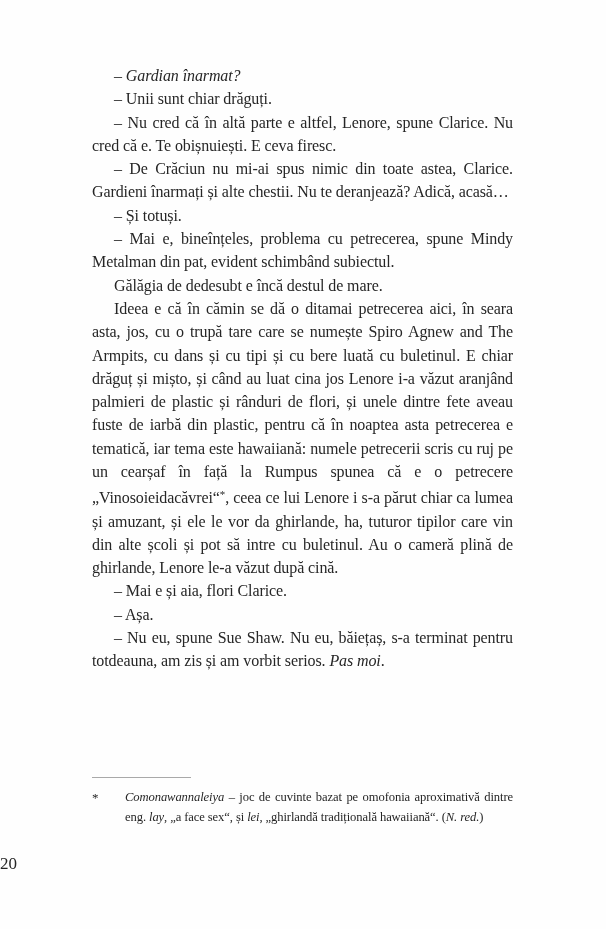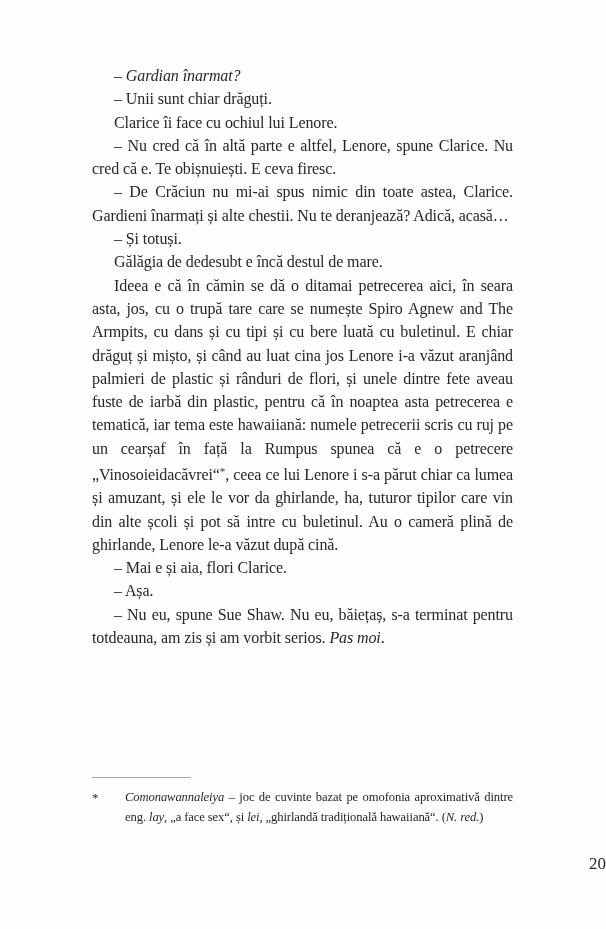--- a/index.html
+++ b/index.html
@@ -64,38 +64,38 @@
     line-height: 19.5px;
     text-align: justify;
     letter-spacing: -0.1px;
     font-family: Liberation Serif, serif;
   }
   .folio {
     position: absolute;
     left: 0;
     top: 852px;
     width: 100%;
-    text-align: right;
+    text-align: left;
     font-size: 17px;
     line-height: 24px;
     background: var(--background, #fefefe);
   }
 </style>
 </head>
 <body>
 
 <div class="page">
 
   <div class="text-block">
       <p class="para"><span>– </span><span class="it">Gardian înarmat?</span></p>
       <p class="para"><span>– Unii sunt chiar drăguți.</span></p>
-      <p class="para"><span>Clarice îi face cu ochiul lui Lenore.</span></p>
       <p class="para"><span>– Nu cred că în altă parte e altfel, Lenore, spune Clarice. Nu cred că e. Te obișnuiești. E ceva firesc.</span></p>
       <p class="para"><span>– De Crăciun nu mi-ai spus nimic din toate astea, Clarice. Gardieni înarmați și alte chestii. Nu te deranjează? Adică, acasă…</span></p>
       <p class="para"><span>– Și totuși.</span></p>
+      <p class="para"><span>– Mai e, bineînțeles, problema cu petrecerea, spune Mindy Metalman din pat, evident schimbând subiectul.</span></p>
       <p class="para"><span>Gălăgia de dedesubt e încă destul de mare.</span></p>
       <p class="para"><span>Ideea e că în cămin se dă o ditamai petrecerea aici, în seara asta, jos, cu o trupă tare care se numește Spiro Agnew and The Armpits, cu dans și cu tipi și cu bere luată cu buletinul. E chiar drăguț și mișto, și când au luat cina jos Lenore i-a văzut aranjând palmieri de plastic și rânduri de flori, și unele dintre fete aveau fuste de iarbă din plastic, pentru că în noaptea asta petrecerea e tematică, iar tema este hawaiiană: numele petrecerii scris cu ruj pe un cearșaf în față la Rumpus spunea că e o petrecere „Vinosoieidacăvrei“</span><span class="sup">*</span><span>, ceea ce lui Lenore i s-a părut chiar ca lumea și amuzant, și ele le vor da ghirlande, ha, tuturor tipilor care vin din alte școli și pot să intre cu buletinul. Au o cameră plină de ghirlande, Lenore le-a văzut după cină.</span></p>
       <p class="para"><span>– Mai e și aia, flori Clarice.</span></p>
       <p class="para"><span>– Așa.</span></p>
       <p class="para"><span>– Nu eu, spune Sue Shaw. Nu eu, băiețaș, s-a terminat pentru totdeauna, am zis și am vorbit serios. </span><span class="it">Pas moi</span><span>.</span></p>
     </div>
 
   <div class="footnote">
     <div class="fn-rule"></div>
     <div class="fn-row">

